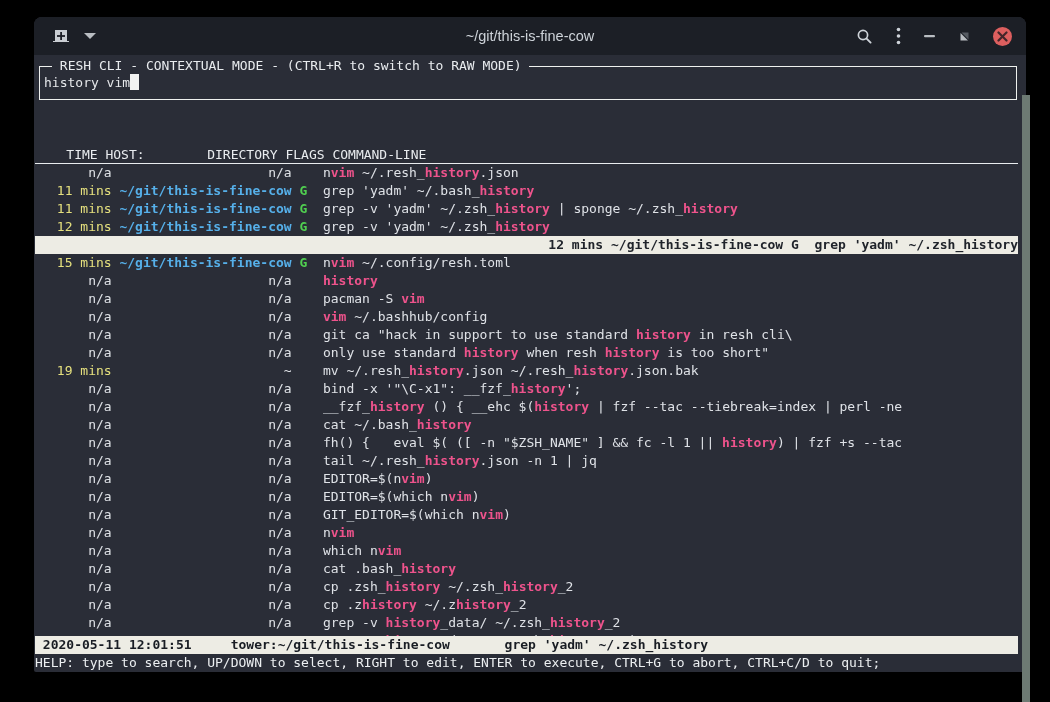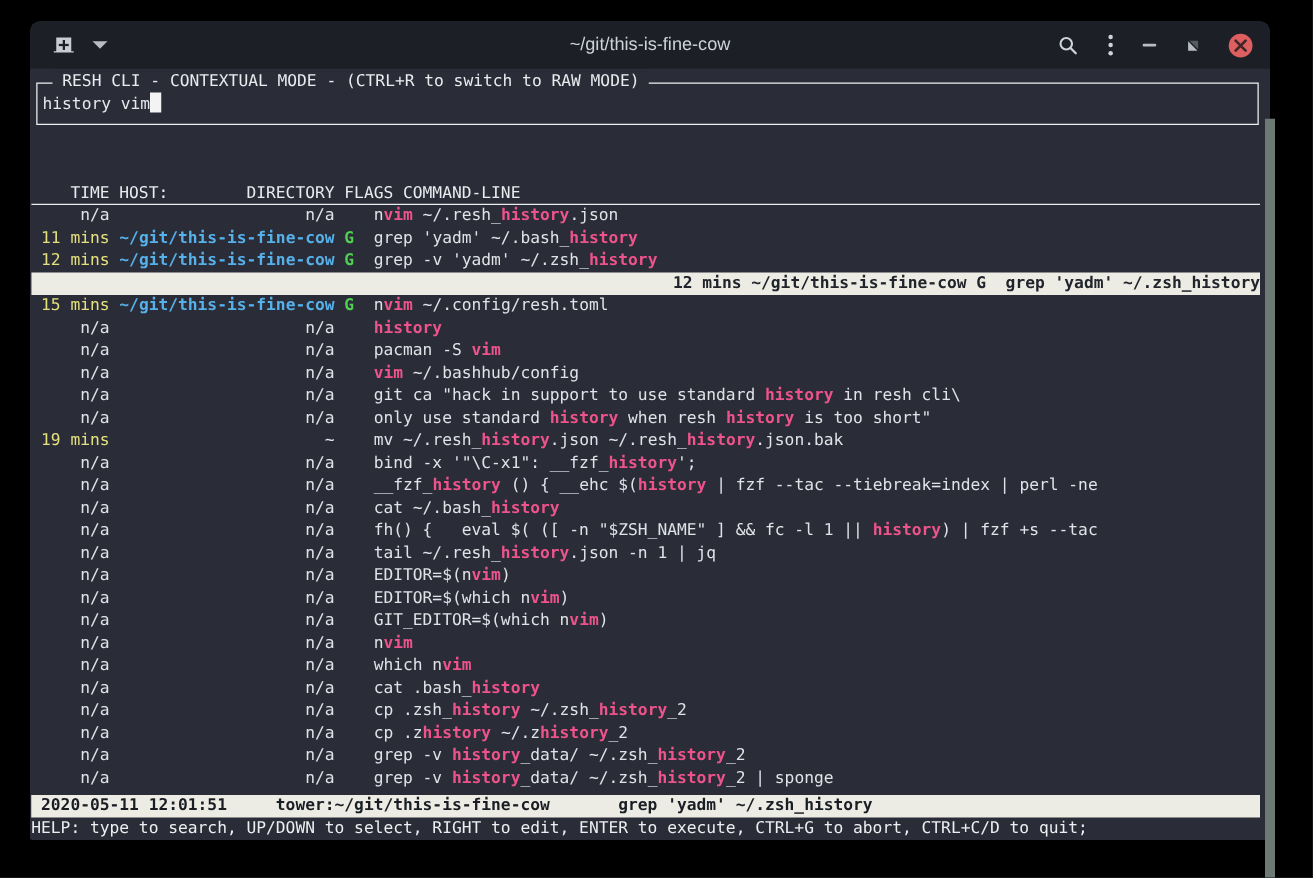--- a/index.html
+++ b/index.html
@@ -1,21 +1,21 @@
 <!DOCTYPE html>
 <html><head>
 <meta charset="utf-8">
 <style>
   html,body{margin:0;padding:0;}
   body{
     width:1050px;height:702px;background:#000;position:relative;overflow:hidden;
     font-family:"DejaVu Sans Mono", monospace;
   }
   .window{
-    position:absolute;left:24px;top:17px;width:992px;height:655px;
+    position:absolute;left:34px;top:17px;width:992px;height:655px;
     background:#2a2d37;border-radius:8px 8px 2px 2px;
   }
   
   .titlebar{
     position:absolute;left:0;top:0;width:100%;height:38px;
     background:#1c1f26;border-radius:8px 8px 0 0;
   }
   .tb-left{position:absolute;left:18px;top:0;height:38px;display:flex;align-items:center;gap:14px;}
   .newtab{background:none;border:none;padding:0;cursor:pointer;display:flex;align-items:center;}
   .caret{width:0;height:0;border-left:6px solid transparent;border-right:6px solid transparent;
@@ -35,21 +35,21 @@
   }
   .legend{
     position:absolute;left:12px;top:-10px;background:#2a2d37;color:#e9ecef;white-space:pre;
   }
   .query{position:absolute;left:4px;top:7px;color:#e6e8eb;white-space:pre;}
   .cursor{display:inline-block;width:9px;height:16px;background:#f2f3f2;vertical-align:-3px;}
   .table{position:absolute;left:1px;top:59px;width:983px;overflow:hidden;}
   .hrow{
     height:18px;white-space:pre;color:#e9ecef;border-bottom:1px solid #e9ecef;box-sizing:border-box;margin-top:32px;
   }
-  .row{height:18px;white-space:pre;overflow:hidden;}
+  .row{height:18px;white-space:pre;overflow:hidden;padding-left:14px;}
   .sg-c{color:#dfe2e7;}
   .sg-t{color:#e5e07e;}
   .sg-d{color:#56b0ea;font-weight:bold;}
   .sg-f{color:#50d050;font-weight:bold;}
   .sg-h{color:#ee538c;font-weight:bold;}
   .row.selected{background:#edece4;text-align:right;}
   .row.selected span{color:#20242b;font-weight:bold;}
   .statusbar{
     position:absolute;left:1px;top:581px;width:983px;height:18px;background:#edece4;
     color:#191d24;font-weight:bold;white-space:pre;overflow:hidden;
@@ -120,20 +120,21 @@
     <div class="searchbox">
       <span class="legend"> RESH CLI - CONTEXTUAL MODE - (CTRL+R to switch to RAW MODE) </span>
       <span class="query"><span>history vim</span><span class="cursor"></span></span>
     </div>
 
     <div class="table">
       <div class="hrow">    TIME HOST:        DIRECTORY FLAGS COMMAND-LINE</div>
       <div id="rows">
           <div class="row"><span class="sg-c">     n/a                    n/a    </span><span class="sg-c">n</span><span class="sg-h">vim</span><span class="sg-c"> ~/.resh_</span><span class="sg-h">history</span><span class="sg-c">.json</span></div>
           <div class="row"><span class="sg-t"> 11 mins</span><span class="sg-c"> </span><span class="sg-d">~/git/this-is-fine-cow</span><span class="sg-c"> </span><span class="sg-f">G</span><span class="sg-c">  grep 'yadm' ~/.bash_</span><span class="sg-h">history</span></div>
+          <div class="row"><span class="sg-t"> 11 mins</span><span class="sg-c"> </span><span class="sg-d">~/git/this-is-fine-cow</span><span class="sg-c"> </span><span class="sg-f">G</span><span class="sg-c">  grep -v 'yadm' ~/.zsh_</span><span class="sg-h">history</span><span class="sg-c"> | sponge ~/.zsh_</span><span class="sg-h">history</span></div>
           <div class="row"><span class="sg-t"> 12 mins</span><span class="sg-c"> </span><span class="sg-d">~/git/this-is-fine-cow</span><span class="sg-c"> </span><span class="sg-f">G</span><span class="sg-c">  grep -v 'yadm' ~/.zsh_</span><span class="sg-h">history</span></div>
           <div class="row selected"><span class="sg-t"> 12 mins</span><span class="sg-c"> </span><span class="sg-d">~/git/this-is-fine-cow</span><span class="sg-c"> </span><span class="sg-f">G</span><span class="sg-c">  grep 'yadm' ~/.zsh_history</span></div>
           <div class="row"><span class="sg-t"> 15 mins</span><span class="sg-c"> </span><span class="sg-d">~/git/this-is-fine-cow</span><span class="sg-c"> </span><span class="sg-f">G</span><span class="sg-c">  n</span><span class="sg-h">vim</span><span class="sg-c"> ~/.config/resh.toml</span></div>
           <div class="row"><span class="sg-c">     n/a                    n/a    </span><span class="sg-h">history</span></div>
           <div class="row"><span class="sg-c">     n/a                    n/a    </span><span class="sg-c">pacman -S </span><span class="sg-h">vim</span></div>
           <div class="row"><span class="sg-c">     n/a                    n/a    </span><span class="sg-h">vim</span><span class="sg-c"> ~/.bashhub/config</span></div>
           <div class="row"><span class="sg-c">     n/a                    n/a    </span><span class="sg-c">git ca "hack in support to use standard </span><span class="sg-h">history</span><span class="sg-c"> in resh cli\</span></div>
           <div class="row"><span class="sg-c">     n/a                    n/a    </span><span class="sg-c">only use standard </span><span class="sg-h">history</span><span class="sg-c"> when resh </span><span class="sg-h">history</span><span class="sg-c"> is too short"</span></div>
           <div class="row"><span class="sg-t"> 19 mins</span><span class="sg-c">                      ~    </span><span class="sg-c">mv ~/.resh_</span><span class="sg-h">history</span><span class="sg-c">.json ~/.resh_</span><span class="sg-h">history</span><span class="sg-c">.json.bak</span></div>
           <div class="row"><span class="sg-c">     n/a                    n/a    </span><span class="sg-c">bind -x '"\C-x1": __fzf_</span><span class="sg-h">history</span><span class="sg-c">';</span></div>

